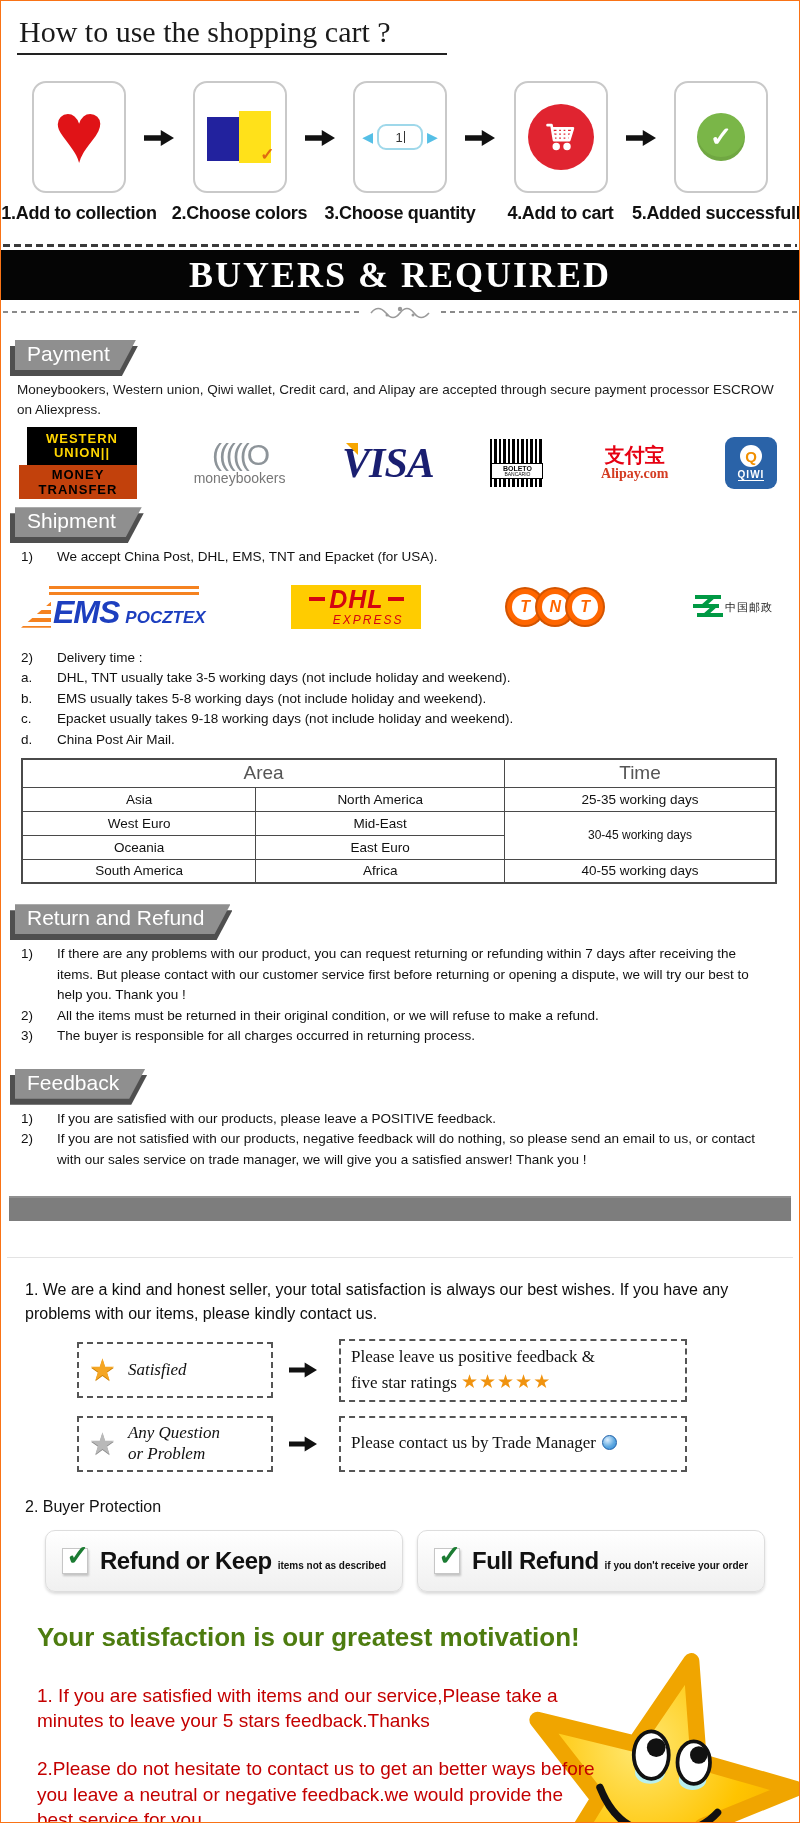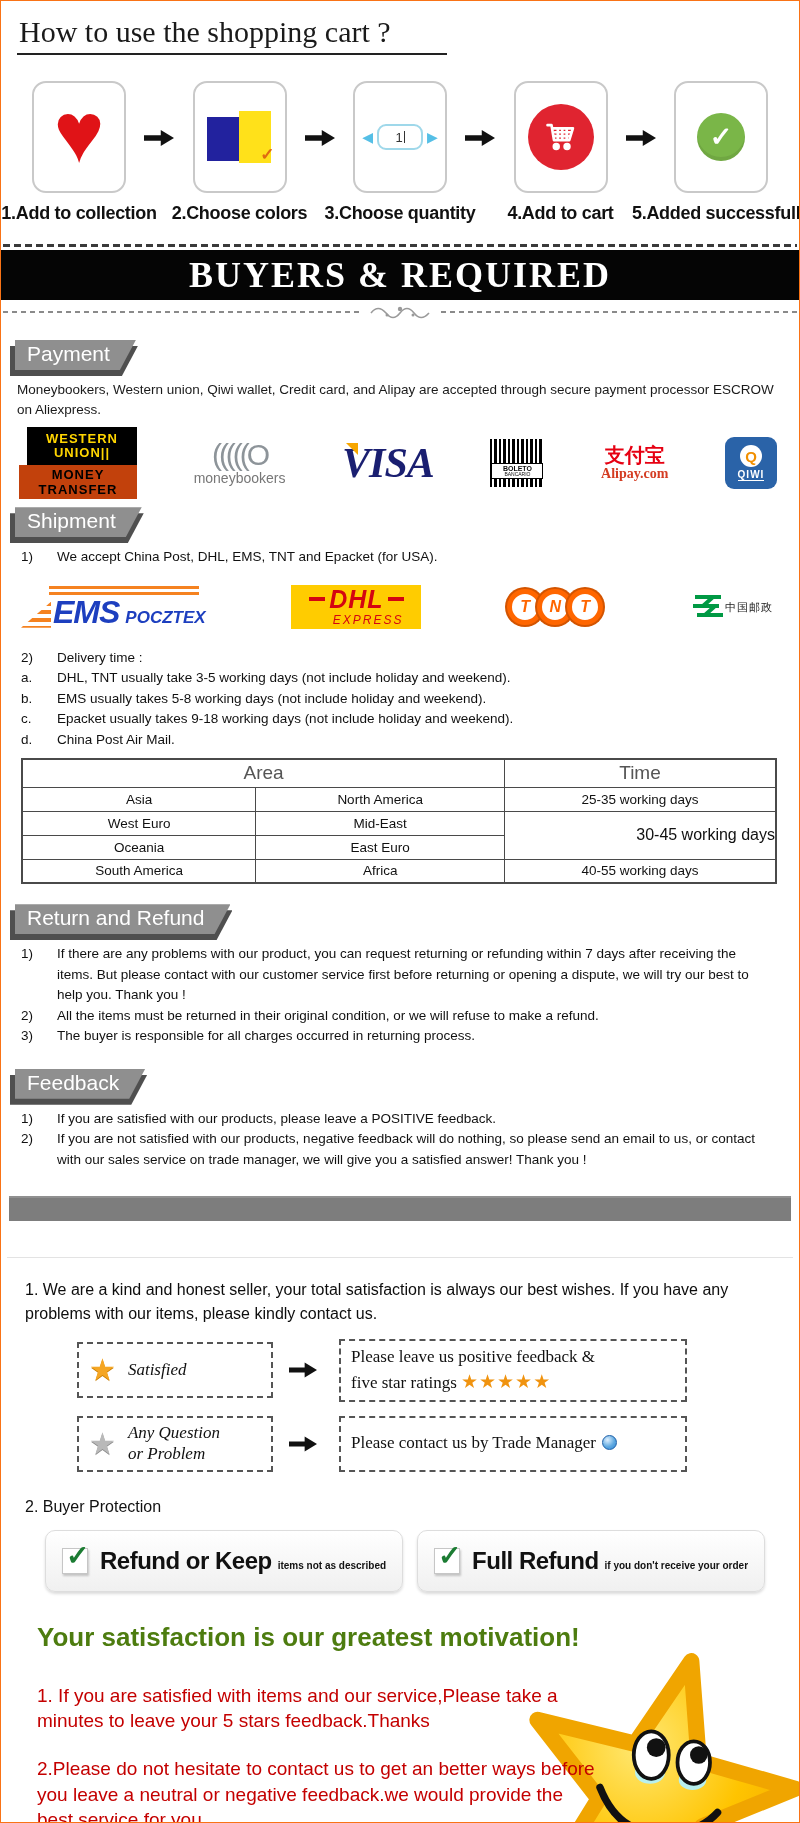--- a/index.html
+++ b/index.html
@@ -95,21 +95,21 @@
   
   .nlist { margin:10px 24px 0 20px; font-size:13.5px; line-height:1.52; }
   .nrow { display:flex; }
   .nnum { width:36px; flex:none; }
   .ntext { flex:1; }
 
   
   table.delivery { width:756px; margin:8px 0 0 20px; border-collapse:collapse; border:2px solid #4a4a4a; }
   table.delivery th { font-weight:normal; color:#555; font-size:19px; height:28px; border:1.5px solid #4a4a4a; }
   table.delivery td { font-size:13.5px; text-align:center; height:24px; border:1.5px solid #4a4a4a; color:#111; }
-  table.delivery td.merge { font-size:16px;text-align:right; }
+  table.delivery td.merge { font-size:12px; }
 
   
   .gray-bar { height:25px; background:#7d7d7d; margin:26px 8px 0; box-shadow:inset 0 2px 0 rgba(255,255,255,.15); }
   .hr-light { border:none; border-top:1px solid #e3e3e3; margin:36px 6px 0; }
 
   
   .promise-intro { margin:20px 26px 0 24px; font-size:16px; line-height:1.45; color:#0d0d0d; }
   .prow { display:flex; align-items:center; margin:14px 0 0 76px; }
   .pbox { border:2px dashed #555; padding:5px 10px; display:flex; align-items:center; background:#fff; }
   .pbox.left { width:196px; height:56px; }

